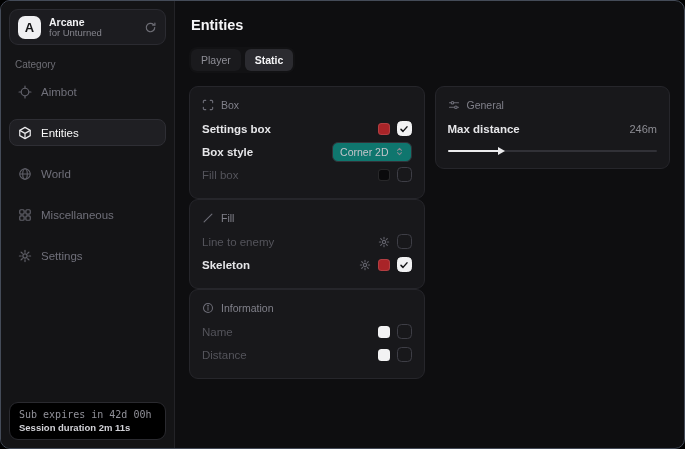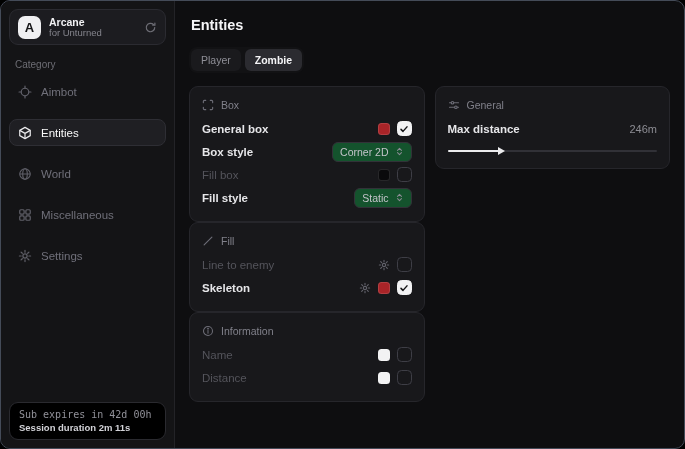--- a/index.html
+++ b/index.html
@@ -46,21 +46,21 @@
   .lbl{ font-size:11.5px; color:#e6e6e9; font-weight:bold; }
   .lbl.dim{ color:#54545b; font-weight:normal; }
   .controls{ display:flex; align-items:center; gap:7px; }
   .swatch{ width:12px; height:12px; border-radius:3.5px; border:1px solid rgba(255,255,255,0.12); cursor:pointer; }
   .checkbox{ width:15px; height:15px; border-radius:4.5px; border:1.5px solid #3e3e46;
     display:flex; align-items:center; justify-content:center; cursor:pointer; background:transparent; }
   .checkbox.checked{ background:#f2f2f3; border-color:#f2f2f3; color:#151517; }
   .checkbox svg{ display:none; }
   .checkbox.checked svg{ display:block; }
   .gear-btn{ color:#62626b; display:flex; cursor:pointer; }
-  .dropdown{ display:flex; align-items:center; gap:6px; background:#14532d; border:1px solid #323238;
+  .dropdown{ display:flex; align-items:center; gap:6px; background:#0f766e; border:1px solid #323238;
     border-radius:6px; color:#c4c4ca; font-size:10.5px; padding:3px 7px; font-family:inherit; cursor:pointer; }
   .dropdown .dd-icon{ display:flex; color:#8a8a92; }
   
   .gen-row{ margin-top:2px; }
   .val{ font-size:11px; color:#8d8d94; font-weight:normal; }
   .slider{ margin-top:6px; height:10px; display:flex; align-items:center; cursor:pointer; }
   .slider-track{ position:relative; width:100%; height:2px; background:#313137; border-radius:2px; }
   .slider-fill{ position:relative; height:2px; background:#ececee; border-radius:2px; }
   .slider-thumb{ position:absolute; right:-6px; top:50%; transform:translateY(-50%);
     width:0; height:0; border-top:4px solid transparent; border-bottom:4px solid transparent;
@@ -147,38 +147,38 @@
       <div class="status-line1">Sub expires in 42d 00h</div>
       <div class="status-line2">Session duration 2m 11s</div>
     </div>
   </aside>
 
   <main class="main">
     <div class="page-title">Entities</div>
 
     <div class="tabs">
       <button class="tab">Player</button>
-      <button class="tab active">Zombie</button>
+      <button class="tab active">Static</button>
     </div>
 
     <div class="columns">
 
       <div class="col">
 
         <section class="card">
           <div class="card-head">
             <span class="ch-icon">
               <svg width="12" height="12" viewBox="0 0 16 16" fill="none" stroke="currentColor" stroke-width="1.5" stroke-linecap="round">
                 <path d="M1.8 5V3.2A1.4 1.4 0 0 1 3.2 1.8H5M11 1.8h1.8A1.4 1.4 0 0 1 14.2 3.2V5M14.2 11v1.8a1.4 1.4 0 0 1-1.4 1.4H11M5 14.2H3.2a1.4 1.4 0 0 1-1.4-1.4V11"></path>
               </svg>
             </span>
             <span>Box</span>
           </div>
           <div class="row">
-            <span class="lbl">General box</span>
+            <span class="lbl">Settings box</span>
             <span class="controls">
               <span class="swatch" style="background: rgb(169, 36, 40);"></span>
               <span class="checkbox checked">
                 <svg width="10" height="10" viewBox="0 0 16 16" fill="none" stroke="currentColor" stroke-width="2.4" stroke-linecap="round" stroke-linejoin="round">
                     <path d="M3.2 8.6 6.4 11.8 12.8 4.6"></path>
                   </svg>
               </span>
             </span>
           </div>
           <div class="row">
@@ -193,31 +193,20 @@
             </button>
           </div>
           <div class="row">
             <span class="lbl dim">Fill box</span>
             <span class="controls">
               <span class="swatch" style="background: rgb(10, 10, 12);"></span>
               <span class="checkbox">
                 
               </span>
             </span>
-          </div>
-          <div class="row">
-            <span class="lbl">Fill style</span>
-            <button class="dropdown">
-              <span>Static</span>
-              <span class="dd-icon">
-                <svg width="9" height="9" viewBox="0 0 16 16" fill="none" stroke="currentColor" stroke-width="1.8" stroke-linecap="round" stroke-linejoin="round">
-                    <path d="M4.5 6 8 2.5 11.5 6M4.5 10 8 13.5 11.5 10"></path>
-                  </svg>
-              </span>
-            </button>
           </div>
         </section>
 
         <section class="card">
           <div class="card-head">
             <span class="ch-icon">
               <svg width="12" height="12" viewBox="0 0 16 16" fill="none" stroke="currentColor" stroke-width="1.5" stroke-linecap="round">
                   <path d="M2.8 13.2 13.2 2.8"></path>
                 </svg>
             </span>

